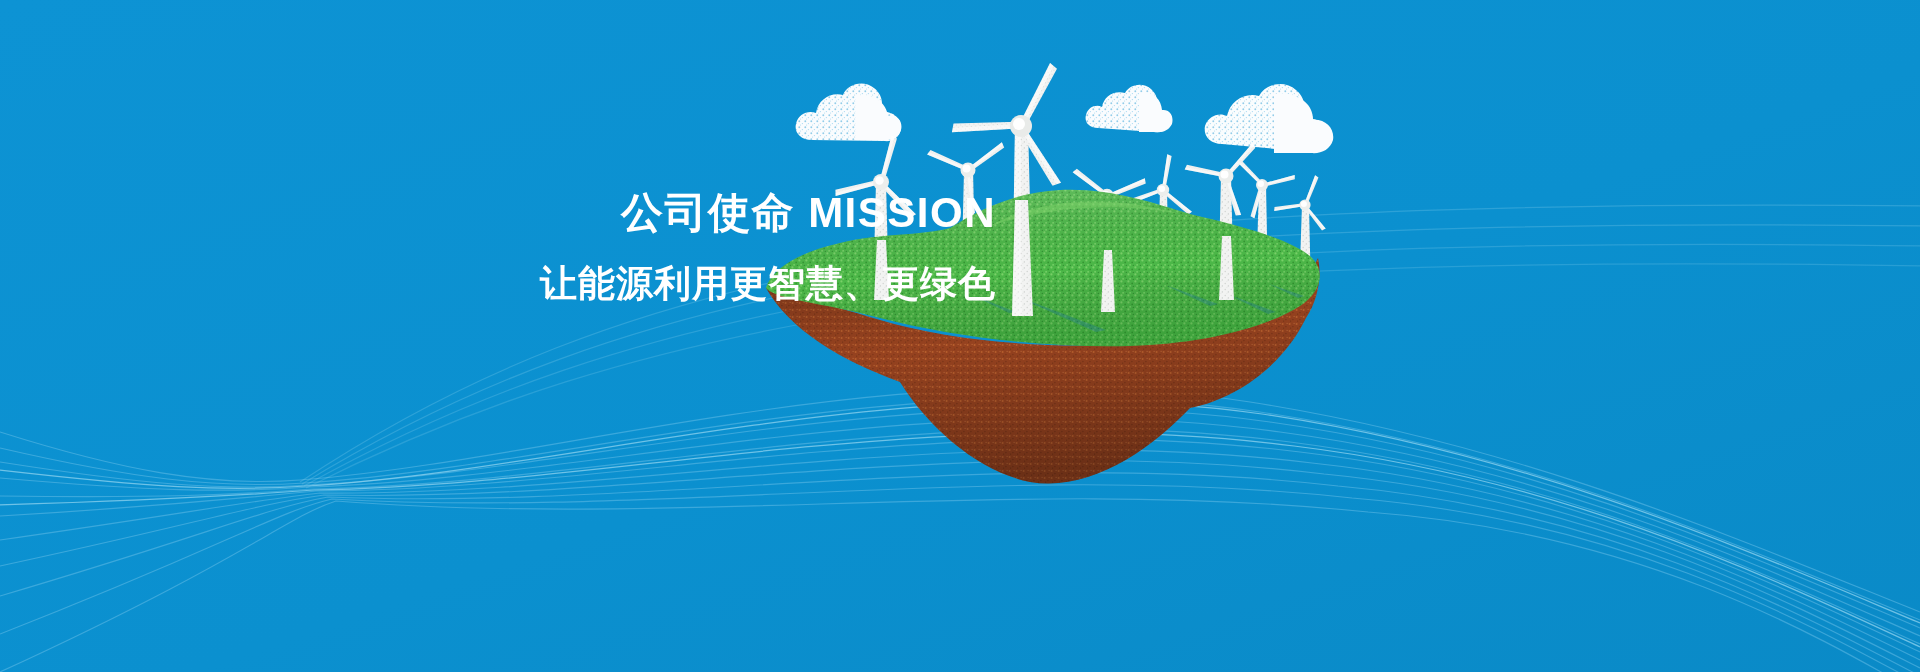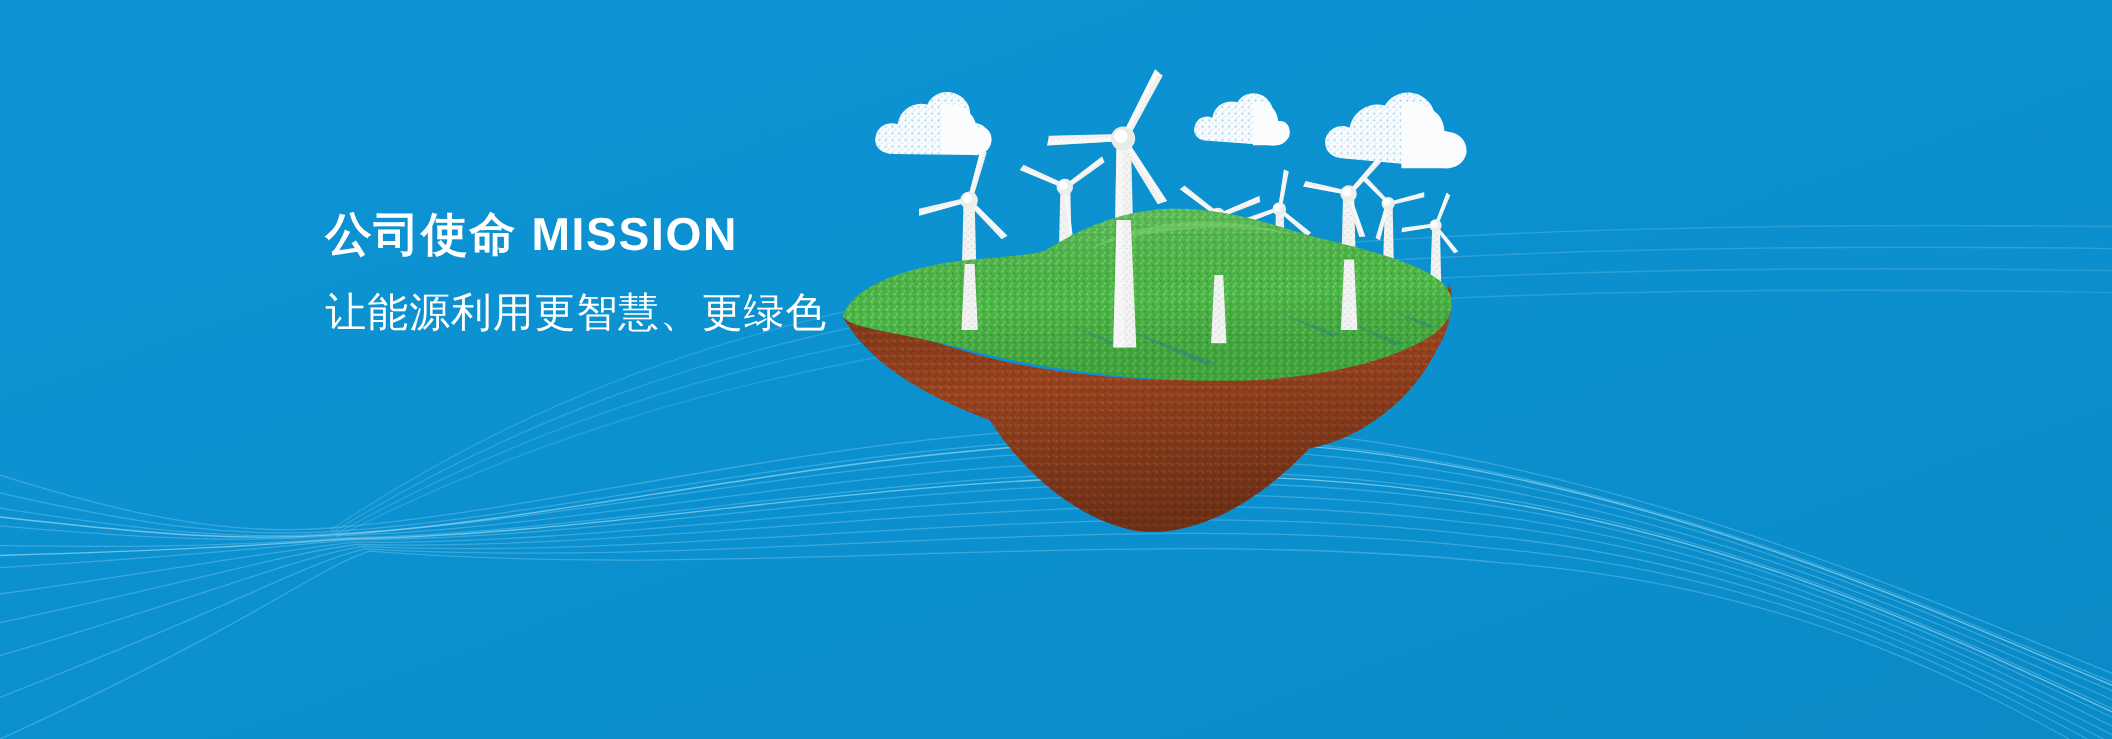--- a/index.html
+++ b/index.html
@@ -7,20 +7,21 @@
     padding: 0;
     background: #ffffff;
   }
   #banner {
     position: relative;
     width: 1920px;
     height: 672px;
     overflow: hidden;
     background: #0b90cf;
     font-family: "Liberation Sans", "DejaVu Sans", sans-serif;
+    text-align: right;
   }
   #bg-layer, #wave-layer, #art-layer {
     position: absolute;
     inset: 0;
     width: 1920px;
     height: 672px;
   }
   #text-block {
     position: absolute;
     left: 296px;
@@ -34,21 +35,21 @@
     font-weight: bold;
     letter-spacing: 1.5px;
     line-height: 54px;
     white-space: nowrap;
   }
   .subline {
     margin: 0;
     margin-top: 20px;
     color: #ffffff;
     font-size: 37px;
-    font-weight: normal;
+    font-weight: bold;
     letter-spacing: 1px;
     line-height: 48px;
     white-space: nowrap;
   }
 </style>
 </head>
 <body>
 
 <div id="banner">
 

